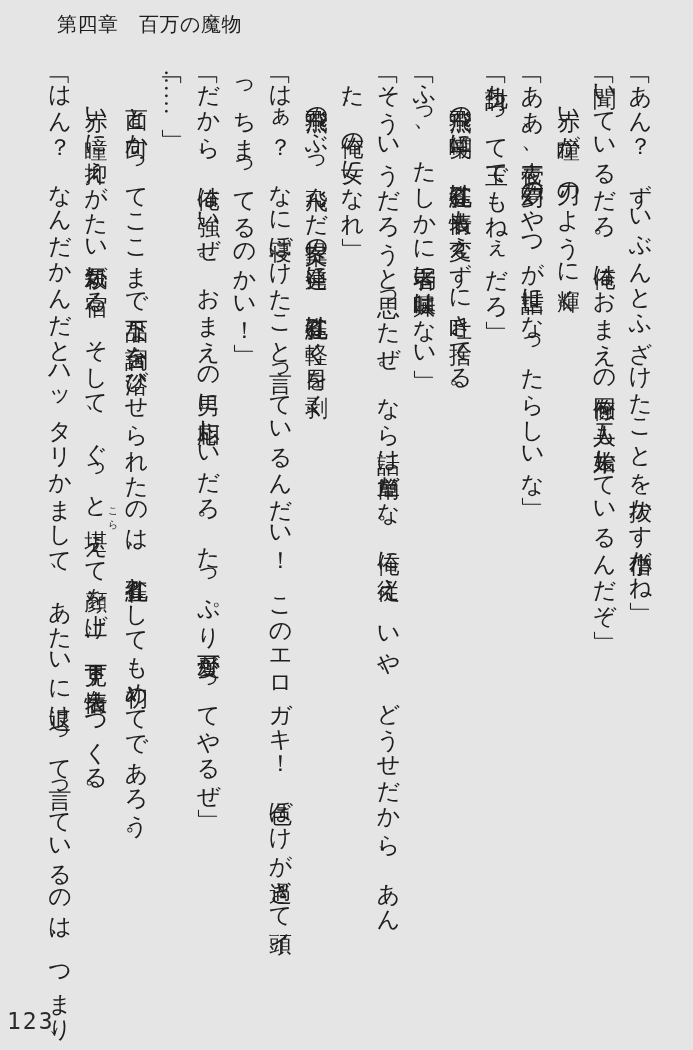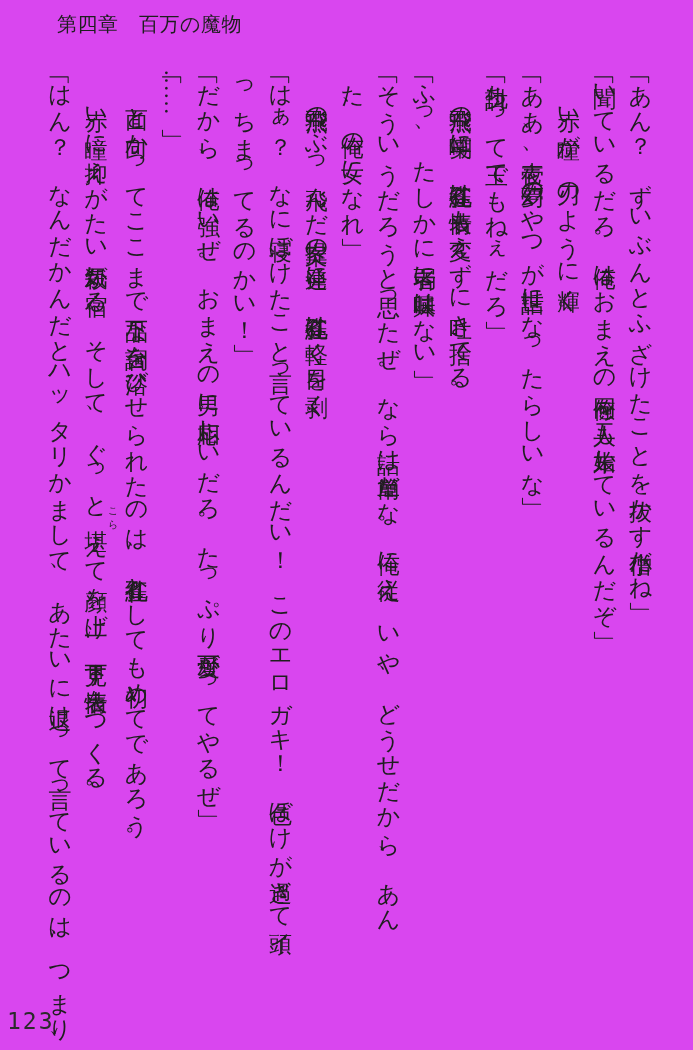--- a/index.html
+++ b/index.html
@@ -4,21 +4,21 @@
 <style>
   html, body {
     margin: 0;
     padding: 0;
     background: #fbfbfa;
   }
   .book-page {
     position: relative;
     width: 693px;
     height: 1050px;
-    background: #d946ef;
+    background: #e5e5e5;
     overflow: hidden;
     font-family: "Liberation Serif", "DejaVu Serif", serif;
     color: #1e1e1e;
   }
   .chapter-header {
     position: absolute;
     top: 11px;
     left: 57px;
     font-size: 20px;
     letter-spacing: 0.5px;

